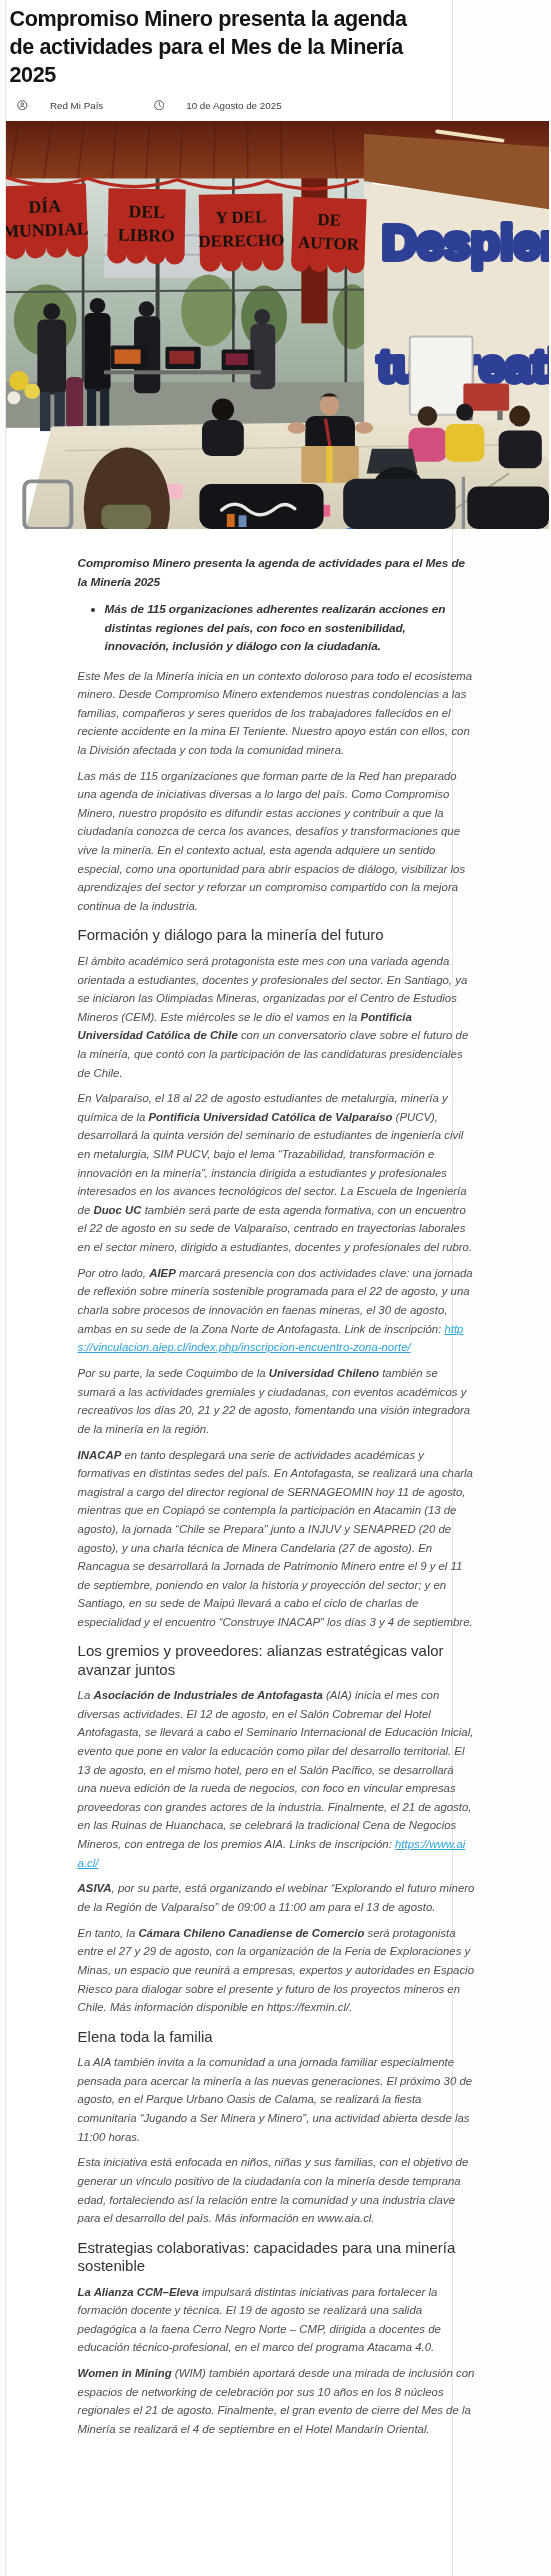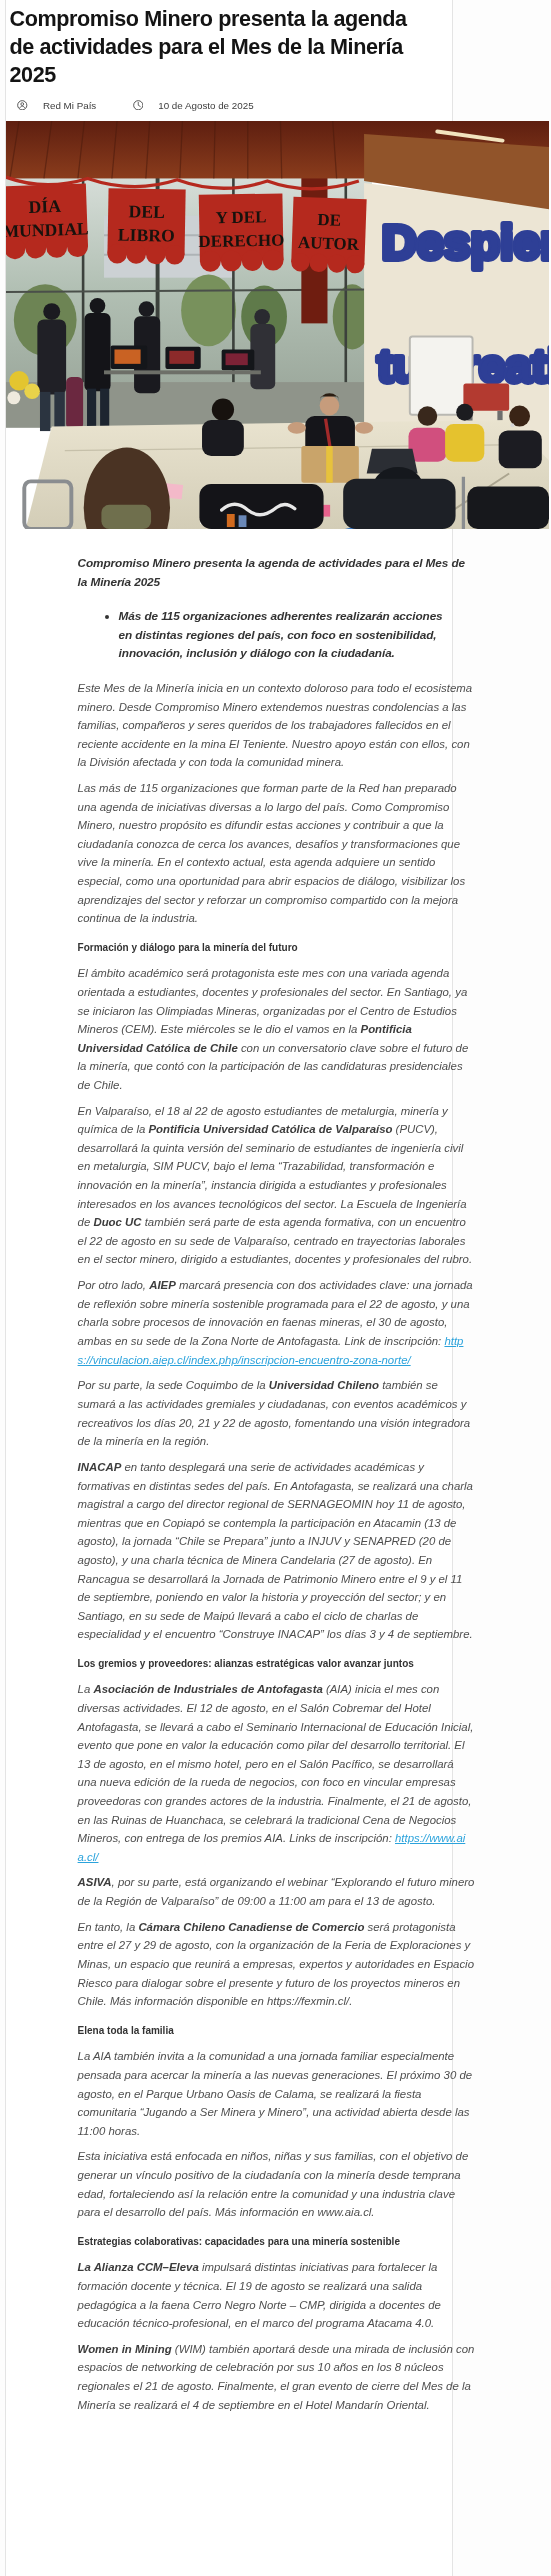--- a/index.html
+++ b/index.html
@@ -25,21 +25,21 @@
     padding:5.2px 18.3px 0 3.9px;
     font-size:21.6px;
     line-height:28px;
     font-weight:800;
     letter-spacing:-0.4px;
     color:#141414;
   }
   .byline{
     display:flex;
     align-items:center;
-    gap:15px;
+    gap:22px;
     padding:10.5px 0 0 11.8px;
     font-size:9.8px;
     color:#3d3d3d;
   }
   .byline .meta-icon{display:inline-flex;align-items:center;}
   .byline .sep{width:6.5px;}
   
   .hero{
     margin:10.5px 0 0 0;
     width:543px;
@@ -67,27 +67,27 @@
   }
   .bullets{
     margin:9.1px 0 10.5px 0;
     padding-left:25px;
     font-style:italic;
     font-weight:600;
     letter-spacing:-0.1px;
     color:#333333;
     font-size:11.8px;
   }
-  .bullets li{margin:16px;font-style:italic;}
+  .bullets li{margin:2px;font-style:italic;}
   .para{margin:0 0 7.2px 0;font-style:italic;}
   .heading{
     margin:11px 0 7.2px 0;
-    font-size:10px;
+    font-size:15px;
     line-height:18.3px;
-    font-weight:700;
+    font-weight:400;
     color:#333333;
   }
   .b{font-weight:700;color:#3c3c3c;}
   a.link{color:#2ba3dc;text-decoration:underline;word-break:break-all;}
 </style>
 </head>
 <body>
 
 <div class="page">
 

